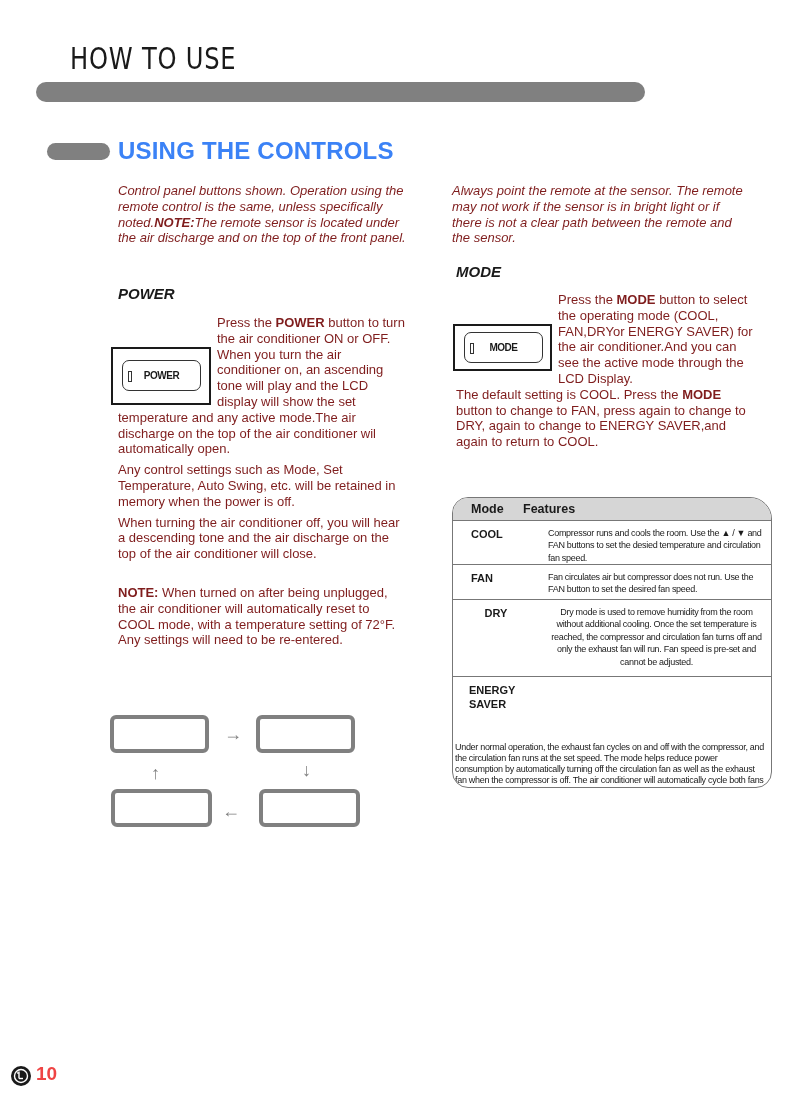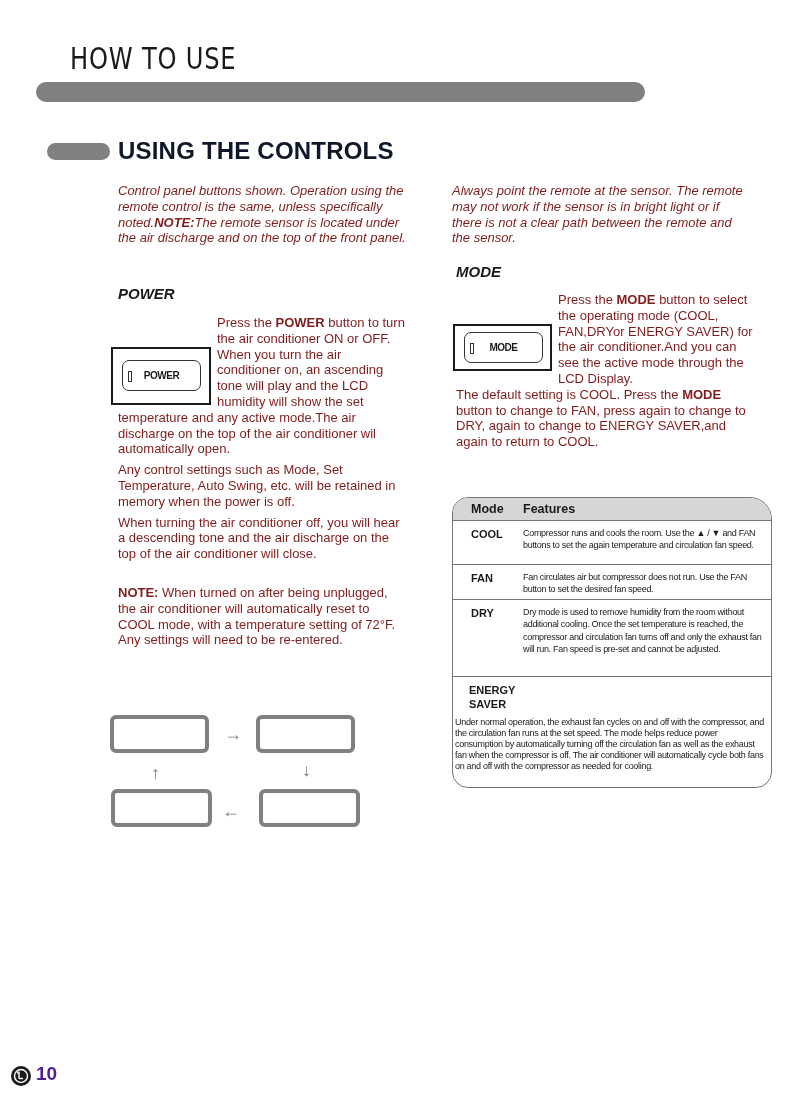--- a/index.html
+++ b/index.html
@@ -3,41 +3,41 @@
   <meta charset="utf-8">
   <style>
     html, body { margin: 0; padding: 0; background: #ffffff; }
     body { width: 795px; height: 1107px; position: relative; overflow: hidden; color: #1a1a1a;
            font-family: "Liberation Sans", sans-serif; }
     .abs { position: absolute; }
     .page-title { left: 70px; top: 40px; font-family: "DejaVu Sans", sans-serif; font-size: 31px;
                   letter-spacing: 1px; font-weight: normal; color: #1a1a1a; transform: scaleX(0.78); transform-origin: left top; }
     .title-bar { left: 36px; top: 82px; width: 609px; height: 20px; background: #808080; border-radius: 10px; }
     .section-pill { left: 47px; top: 143px; width: 63px; height: 17px; background: #808080; border-radius: 9px; }
-    .section-title { left: 118px; top: 137px; font-size: 24px; font-weight: bold; color: #0f172a; letter-spacing: 0.2px; }
+    .section-title { left: 118px; top: 137px; font-size: 24px; font-weight: bold; color: #3b82f6; letter-spacing: 0.2px; }
     .p { font-size: 13px; line-height: 15.8px; color: #7f1d1d; margin: 0; }
     .it { font-style: italic; }
     .sub { font-size: 15px; font-weight: bold; font-style: italic; }
     b { font-weight: bold; }
     .btnframe { border: 2.5px solid #1a1a1a; background: #fff; box-sizing: border-box; }
     .btninner { position: absolute; border: 1px solid #333; border-radius: 7px; box-sizing: border-box;
                 display: flex; align-items: center; justify-content: center; font-size: 10px; font-weight: bold; letter-spacing: -0.5px; }
     .btninner .led { position: absolute; left: 5px; top: 50%; width: 2px; height: 9px; margin-top: -5px; border: 1px solid #333; }
     .table { left: 452px; top: 497px; width: 320px; height: 291px; border: 1px solid #777; border-radius: 16px 22px 16px 16px;
              box-sizing: border-box; overflow: hidden; }
     .thead { height: 22px; background: #d6d6d6; border-bottom: 1px solid #777; display: flex; align-items: center;
              font-size: 12.5px; font-weight: bold; }
-    .row { display: flex; border-bottom: 1px solid #777; box-sizing: border-box; }
+    .row { display: flex; border-bottom: 1px solid #777; box-sizing: border-box; gap: 25px; }
     .row:last-child { border-bottom: none; flex-direction: column; }
     .mode { width: 68px; padding-left: 18px; box-sizing: border-box; font-size: 11px; font-weight: bold; padding-top: 6px; line-height: 14px; }
     .feat { flex: 1; font-size: 9px; line-height: 12.4px; padding: 6px 6px 4px 2px; letter-spacing: -0.3px; transform-origin: left top; }
     .flowbox { width: 99px; height: 38px; border: 4px solid #808080; border-radius: 6px; box-sizing: border-box; background: #fff; }
     .arrow { color: #808080; font-size: 18px; line-height: 18px; font-weight: bold; }
     .footer-logo { left: 11px; top: 1066px; width: 20px; height: 20px; border-radius: 50%; background: #1a1a1a; }
-    .footer-num { left: 36px; top: 1063px; font-size: 19px; font-weight: bold; color: #4c1d95; }
+    .footer-num { left: 36px; top: 1063px; font-size: 19px; font-weight: bold; color: #ef4444; }
   </style>
 </head>
 <body>
 
 <div class="abs page-title">HOW TO USE</div>
 <div class="abs title-bar"></div>
 
 <div class="abs section-pill"></div>
 <div class="abs section-title">USING THE CONTROLS</div>
 
@@ -49,21 +49,21 @@
 
 <div class="abs sub" style="left:118px; top:285px;">POWER</div>
 
 <div class="abs" style="left:118px; top:315px; width:290px;">
   <div class="btnframe" style="float:left; width:100px; height:58px; margin:32px 6px 0 -7px; position:relative;">
     <div class="btninner" style="left:9px; top:11px; width:79px; height:31px;">
       <span class="led"></span>
       <span>POWER</span>
     </div>
   </div>
-  <p class="p"><span>Press the </span><b>POWER</b><span> button to turn the air conditioner ON or OFF. When you turn the air conditioner on, an ascending tone will play and the LCD humidity will show the set temperature and any active mode.The air discharge on the top of the air conditioner wil automatically open.</span></p>
+  <p class="p"><span>Press the </span><b>POWER</b><span> button to turn the air conditioner ON or OFF. When you turn the air conditioner on, an ascending tone will play and the LCD display will show the set temperature and any active mode.The air discharge on the top of the air conditioner wil automatically open.</span></p>
   <p class="p" style="margin-top:5px;">Any control settings such as Mode, Set Temperature, Auto Swing, etc. will be retained in memory when the power is off.</p>
   <p class="p" style="margin-top:5px;">When turning the air conditioner off, you will hear a descending tone and the air discharge on the top of the air conditioner will close.</p>
   <p class="p" style="margin-top:23px;"><b>NOTE:</b><span> When turned on after being unplugged, the air conditioner will automatically reset to COOL mode, with a temperature setting of 72°F. Any settings will need to be re-entered.</span></p>
 </div>
 
 <div class="abs" style="left:452px; top:183px; width:300px;">
   <p class="p it">Always point the remote at the sensor. The remote may not work if the sensor is in bright light or if there is not a clear path between the remote and the sensor.</p>
 </div>
 
 <div class="abs sub" style="left:456px; top:263px;">MODE</div>
@@ -78,27 +78,27 @@
   <p class="p"><span>Press the </span><b>MODE</b><span> button to select the operating mode (COOL, FAN,DRYor ENERGY SAVER) for the air conditioner.And you can see the active mode through the LCD Display.</span><br><span>The default setting is COOL. Press the </span><b>MODE</b><span> button to change to FAN, press again to change to DRY, again to change to ENERGY SAVER,and again to return to COOL.</span></p>
 </div>
 
 <div class="abs table">
   <div class="thead">
     <span style="width:70px; padding-left:18px; box-sizing:border-box;">Mode</span>
     <span>Features</span>
   </div>
   <div class="row" style="height:44px;">
     <div class="mode">COOL</div>
-    <div class="feat">Compressor runs and cools the room. Use the ▲ / ▼ and FAN buttons to set the again temperature and circulation fan speed.</div>
+    <div class="feat">Compressor runs and cools the room. Use the ▲ / ▼ and FAN buttons to set the desied temperature and circulation fan speed.</div>
   </div>
   <div class="row" style="height:35px;">
     <div class="mode">FAN</div>
     <div class="feat">Fan circulates air but compressor does not run. Use the FAN button to set the desired fan speed.</div>
   </div>
-  <div class="row" style="height:77px;">
+  <div class="row" style="height:77px;text-align:center;">
     <div class="mode">DRY</div>
     <div class="feat">Dry mode is used to remove humidity from the room without additional cooling. Once the set temperature is reached, the compressor and circulation fan turns off and only the exhaust fan will run. Fan speed is pre-set and cannot be adjusted.</div>
   </div>
   <div class="row" style="height:110px;">
     <div class="mode" style="padding-left:16px;">ENERGY SAVER</div>
     <div class="feat" style="line-height:11px;">Under normal operation, the exhaust fan cycles on and off with the compressor, and the circulation fan runs at the set speed. The mode helps reduce power  consumption by automatically turning off the circulation fan as well as the exhaust fan when the compressor is off. The air conditioner will automatically cycle both fans on and off with the compressor as needed for cooling.</div>
   </div>
 </div>
 
 <div class="abs flowbox" style="left:110px; top:715px;"></div>

